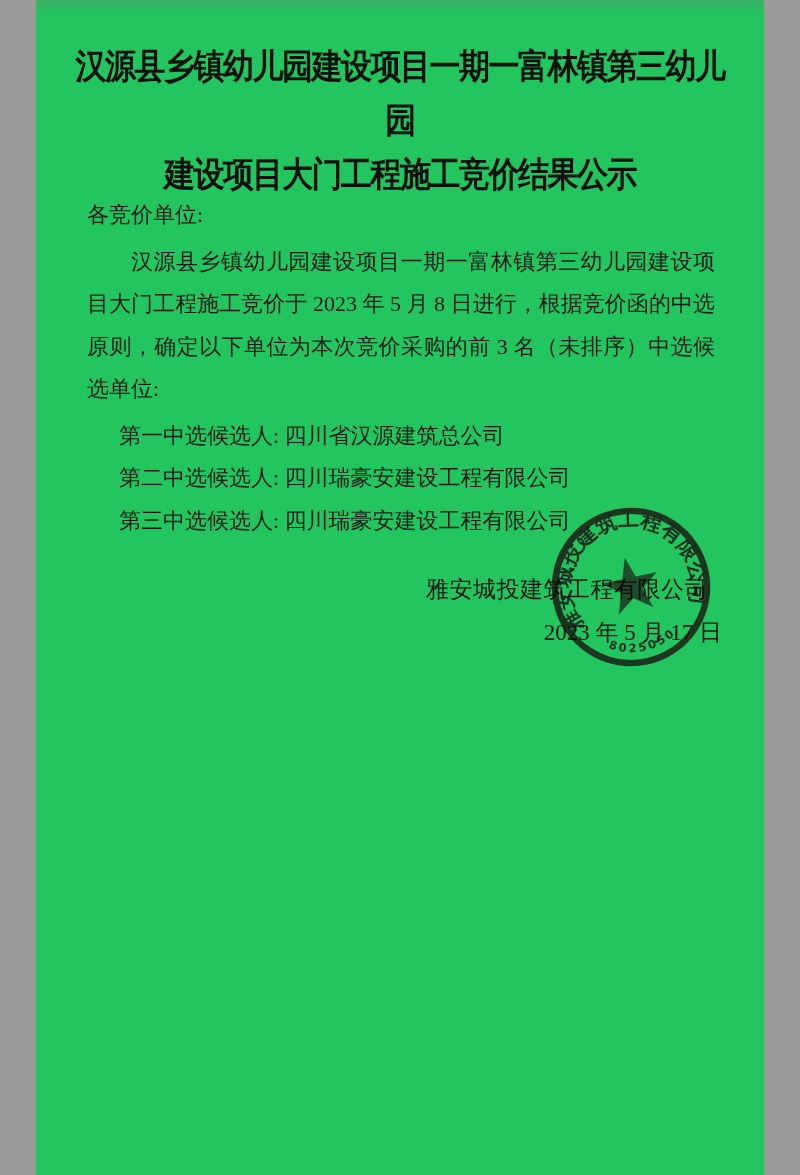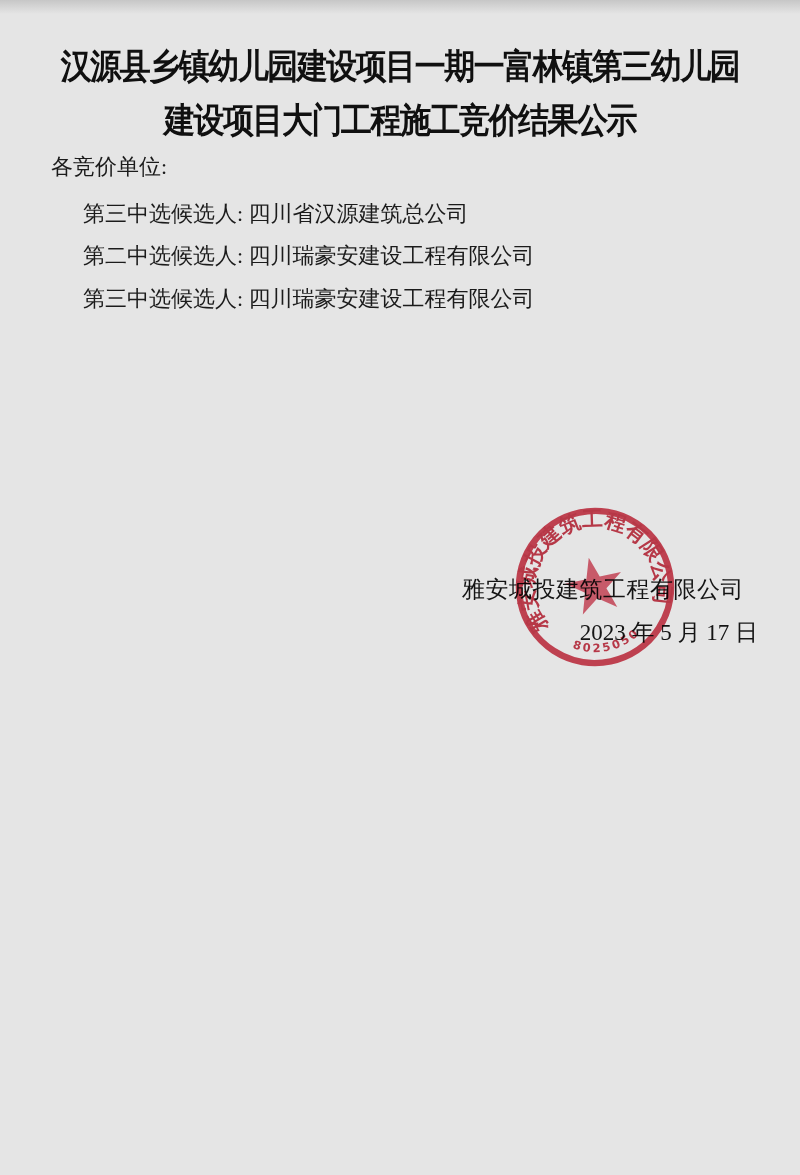--- a/index.html
+++ b/index.html
@@ -1,20 +1,20 @@
 <!DOCTYPE html>
 <html><head>
 <meta charset="utf-8">
 <style>
   html,body{margin:0;padding:0;background:#9a9a9a;}
   .page{
     position:relative;
-    width:800px;height:1175px;
+    width:728px;height:1175px;
     margin:0 auto;
-    background:#e5e5e5;
+    background:#22c55e;
     overflow:hidden;
     color:#1b1b1b;
     font-family:"Liberation Serif", serif;
   }
   
   .page::before{
     content:"";position:absolute;left:0;top:0;width:100%;height:14px;
     background:linear-gradient(180deg, rgba(120,120,120,.28), rgba(255,255,255,0));
     pointer-events:none;
   }
@@ -58,22 +58,23 @@
 
 <div class="page">
 
   <div class="title">
     <div>汉源县乡镇幼儿园建设项目一期一富林镇第三幼儿园</div>
     <div>建设项目大门工程施工竞价结果公示</div>
   </div>
 
   <div class="content">
     <p class="salutation">各竞价单位:</p>
+    <p class="indent">汉源县乡镇幼儿园建设项目一期一富林镇第三幼儿园建设项目大门工程施工竞价于 2023 年 5 月 8 日进行，根据竞价函的中选原则，确定以下单位为本次竞价采购的前 3 名（未排序）中选候选单位:</p>
     <div class="candidates">
-      <div>第三中选候选人: 四川省汉源建筑总公司</div>
+      <div>第一中选候选人: 四川省汉源建筑总公司</div>
       <div>第二中选候选人: 四川瑞豪安建设工程有限公司</div>
       <div>第三中选候选人: 四川瑞豪安建设工程有限公司</div>
     </div>
   </div>
 
   <div class="sig-company">雅安城投建筑工程有限公司</div>
   <div class="sig-date">2023 年 5 月 17 日</div>
 
   <svg class="seal" viewBox="0 0 192 192" xmlns="http://www.w3.org/2000/svg">
     <defs>

